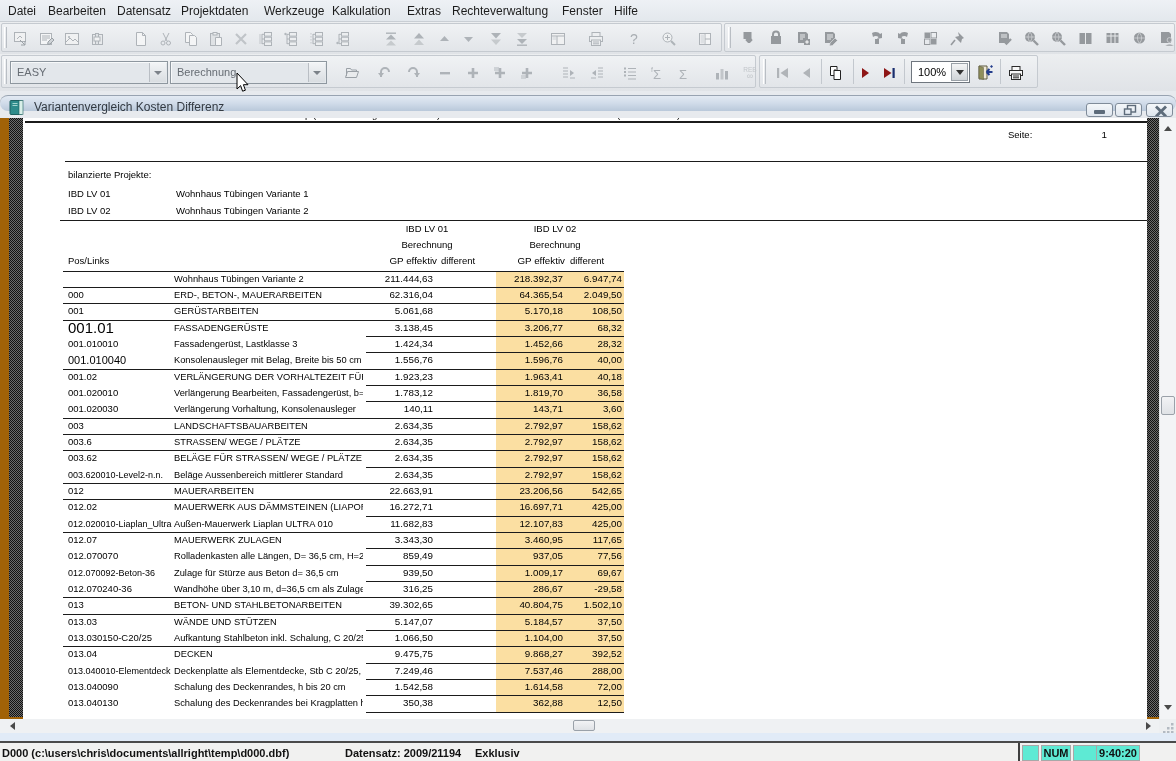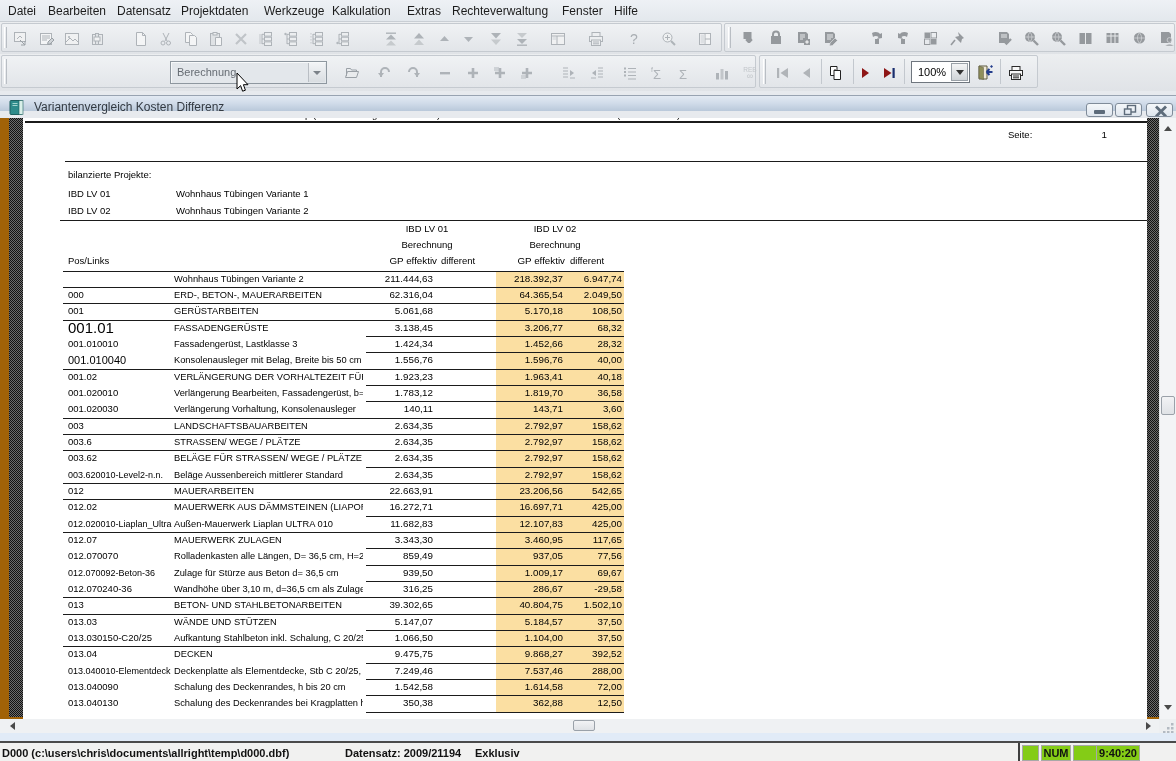--- a/index.html
+++ b/index.html
@@ -4,37 +4,37 @@
 html,body{width:1176px;height:761px;overflow:hidden;}
 body{font-family:"Liberation Sans",sans-serif;position:relative;background:#e7eaee;}
 .abs{position:absolute;}
 #menubar{left:0;top:0;width:1176px;height:22px;background:linear-gradient(#eef1f5,#e3e8ed);border-bottom:1px solid #c9ced4;}
 .mi{position:absolute;top:4px;font-size:12px;color:#1c1c1c;}
 #tb1{left:0;top:22px;width:1176px;height:32px;background:linear-gradient(#eceef0,#e0e3e7);}
 #tb2{left:0;top:54px;width:1176px;height:37px;background:linear-gradient(#eceef0,#e0e3e7);}
 .band{position:absolute;border:1px solid #c5cad0;border-radius:2px;background:linear-gradient(#f0f2f4,#e2e5e9);}
 .vsep{position:absolute;width:1px;background:#c3c8ce;}
 .handle{position:absolute;width:3px;border-left:1px solid #ffffff;border-right:1px solid #b9bec4;}
-#titlebar{left:0;top:95px;width:1176px;height:16px;background:linear-gradient(#e3eaf3,#d0dbe9 50%,#b9c8da);border-top:1px solid #98a3b1;}
+#titlebar{left:0;top:95px;width:1176px;height:16px;background:linear-gradient(#e3eaf3,#d0dbe9 50%,#b9c8da);border-top:1px solid #98a3b1;border-radius:10px;}
 #titletext{position:absolute;left:34px;top:4px;font-size:12px;color:#333a42;}
 .tbtn{position:absolute;top:7px;width:27px;height:14px;border:1px solid #7f8b99;border-radius:3px;background:linear-gradient(#f4f7fa,#dfe6ee);}
 #docarea{left:0;top:118px;width:1159px;height:601px;background:#a16207;}
 .dither{position:absolute;background:repeating-conic-gradient(#111 0% 25%,#6b6b6b 0% 50%);background-size:2px 2px;}
 #page{position:absolute;left:23px;top:0;width:1124px;height:601px;background:#fff;overflow:hidden;}
 
 .t{position:absolute;font-size:9.5px;color:#000;white-space:nowrap;line-height:16.34px;height:16.34px;}
 .ln{position:absolute;height:1px;background:#1b1b1b;}
 .num{text-align:right;font-size:9.8px;}
 #orange{position:absolute;background:#fbdfa2;}
 #vscroll{left:1159px;top:118px;width:17px;height:601px;background:#f3f4f6;border-left:1px solid #e0e2e5;}
 #hscroll{left:0;top:719px;width:1159px;height:14px;background:#eff1f3;}
 #corner{left:1159px;top:719px;width:17px;height:22px;background:#edeff1;}
 #bluestrip{left:0;top:733px;width:1176px;height:8px;background:#e1ebf7;}
 #statusbar{left:0;top:741px;width:1176px;height:20px;background:#f1f1f0;border-top:2px solid #4a4a4a;font-weight:bold;}
-.sfield{position:absolute;top:2px;height:16px;border:1px solid #a8a8a8;font-size:11px;color:#111;text-align:center;line-height:15px;background:#84cc16;}
+.sfield{position:absolute;top:2px;height:16px;border:1px solid #a8a8a8;font-size:11px;color:#111;text-align:center;line-height:15px;background:#5eead4;}
 .stext{position:absolute;top:4px;font-size:11px;color:#111;white-space:nowrap;}
 .combo{position:absolute;height:23px;border:1px solid #8e979f;background:#e3e7eb;box-shadow:inset 1px 1px 0 #f7f9fa;}
 .combo .txt{position:absolute;left:6px;top:4px;font-size:11px;color:#666c73;}
 .cbtn{position:absolute;right:1px;top:1px;width:17px;height:19px;background:linear-gradient(#f2f4f6,#d9dde1);border-left:1px solid #b9bec4;}
 .cbtn:after{content:"";position:absolute;left:4px;top:8px;border-left:4px solid transparent;border-right:4px solid transparent;border-top:4px solid #7c8289;}
 .thumb{position:absolute;background:linear-gradient(#f2f3f5,#dfe2e6);border:1px solid #9aa1a9;border-radius:2px;}
 .arrow{position:absolute;width:0;height:0;}
 </style></head>
 <body>
 <div class="abs" id="menubar">
@@ -245,20 +245,24 @@
       <path d="M3 2h8l2 2v9H3z" fill="#95999d"></path>
       <circle cx="11.5" cy="10" r="2.4" fill="#95999d" stroke="#e8eaec" stroke-width=".6"></circle>
       <path d="M7.5 16c.5-2.5 7.5-2.5 8 0z" fill="#95999d" stroke="#e8eaec" stroke-width=".6"></path>
     </svg>
 </div>
 <div class="abs" id="tb2">
 <div class="band" style="left:1px;top:1px;width:755px;height:33px"></div>
 <div class="band" style="left:759px;top:1px;width:279px;height:33px"></div>
 <div class="handle" style="left:4px;top:5px;height:25px"></div>
 <div class="handle" style="left:763px;top:5px;height:25px"></div>
+<div class="combo" style="left:10px;top:7px;width:158px">
+      <span class="txt">EASY</span>
+      <span class="cbtn"></span>
+    </div>
 <div class="combo" style="left:170px;top:7px;width:157px">
       <span class="txt">Berechnung</span>
       <span class="cbtn"></span>
     </div>
 <svg class="abs" style="left:343.5px;top:10.0px" width="17" height="17" viewBox="0 0 17 17">
       <path d="M1.5 13.5l2-6h11l-2 6z" fill="#e9ebed" stroke="#9aa0a6"></path>
       <path d="M2.5 12V4.5h4l1 1.5h5v1.5" fill="none" stroke="#9aa0a6"></path>
     </svg>
 <svg class="abs" style="left:377.0px;top:10.5px" width="16" height="16" viewBox="0 0 16 16">
       <g>

